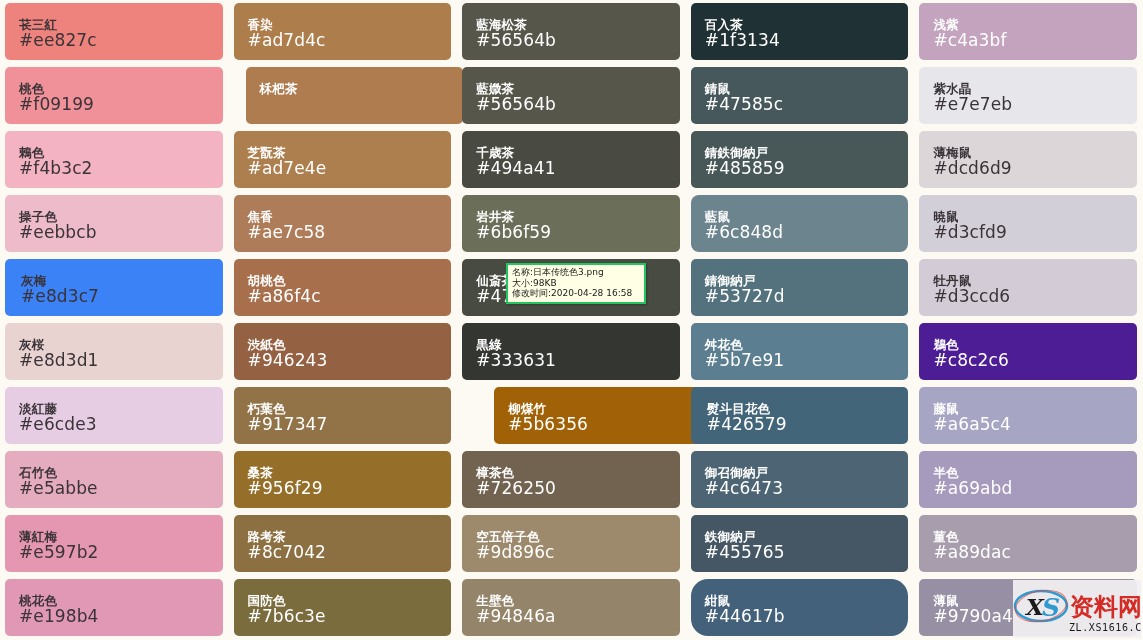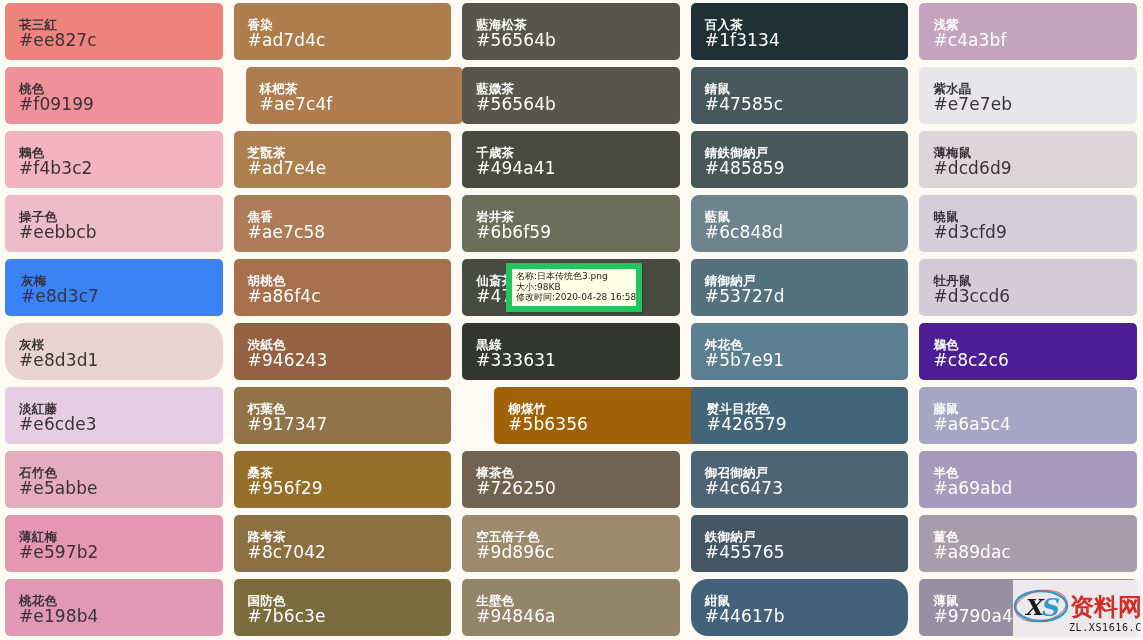--- a/index.html
+++ b/index.html
@@ -62,22 +62,22 @@
 
   .light-text { color: #ffffff; }
   .dark-text  { color: #3a3338; }
 
   
   #file-tooltip {
     position: absolute;
     left: 506px;
     top: 263px;
     background: #ffffe6;
-    border: 6px solid #22c55e;
-    padding: 2px 0 3px 4px;
+    border: 2px solid #22c55e;
+    padding: 2px 12px 3px 4px;
     font-family: "DejaVu Sans", "Liberation Sans", sans-serif;
     font-size: 9px;
     line-height: 10.5px;
     color: #1a1a1a;
     box-shadow: 1px 1px 2px rgba(0,0,0,0.25);
     white-space: nowrap;
     z-index: 40;
   }
   #file-tooltip span { display: block; }
 
@@ -129,21 +129,20 @@
     </div>
     <div class="swatch-cell">
       <div class="swatch dark-text" style="background-color: rgb(240, 145, 153);">
         <span class="swatch-name">桃色</span>
         <span class="swatch-hex">#f09199</span>
       </div>
     </div>
     <div class="swatch-cell">
       <div class="swatch light-text" style="background-color: rgb(174, 124, 79); margin-left: 12px;">
         <span class="swatch-name">柇杷茶</span>
-        <span class="swatch-hex">#ae7c4f</span>
       </div>
     </div>
     <div class="swatch-cell">
       <div class="swatch light-text" style="background-color: rgb(86, 86, 75);">
         <span class="swatch-name">藍媺茶</span>
         <span class="swatch-hex">#56564b</span>
       </div>
     </div>
     <div class="swatch-cell">
       <div class="swatch light-text" style="background-color: rgb(71, 88, 92);">
@@ -241,21 +240,21 @@
         <span class="swatch-hex">#53727d</span>
       </div>
     </div>
     <div class="swatch-cell">
       <div class="swatch dark-text" style="background-color: rgb(211, 204, 214);">
         <span class="swatch-name">牡丹鼠</span>
         <span class="swatch-hex">#d3ccd6</span>
       </div>
     </div>
     <div class="swatch-cell">
-      <div class="swatch dark-text" style="background-color: rgb(232, 211, 209); border-radius: 19px;">
+      <div class="swatch dark-text" style="background-color: rgb(232, 211, 209);">
         <span class="swatch-name">灰桜</span>
         <span class="swatch-hex">#e8d3d1</span>
       </div>
     </div>
     <div class="swatch-cell">
       <div class="swatch light-text" style="background-color: rgb(148, 98, 67);">
         <span class="swatch-name">渋紙色</span>
         <span class="swatch-hex">#946243</span>
       </div>
     </div>

